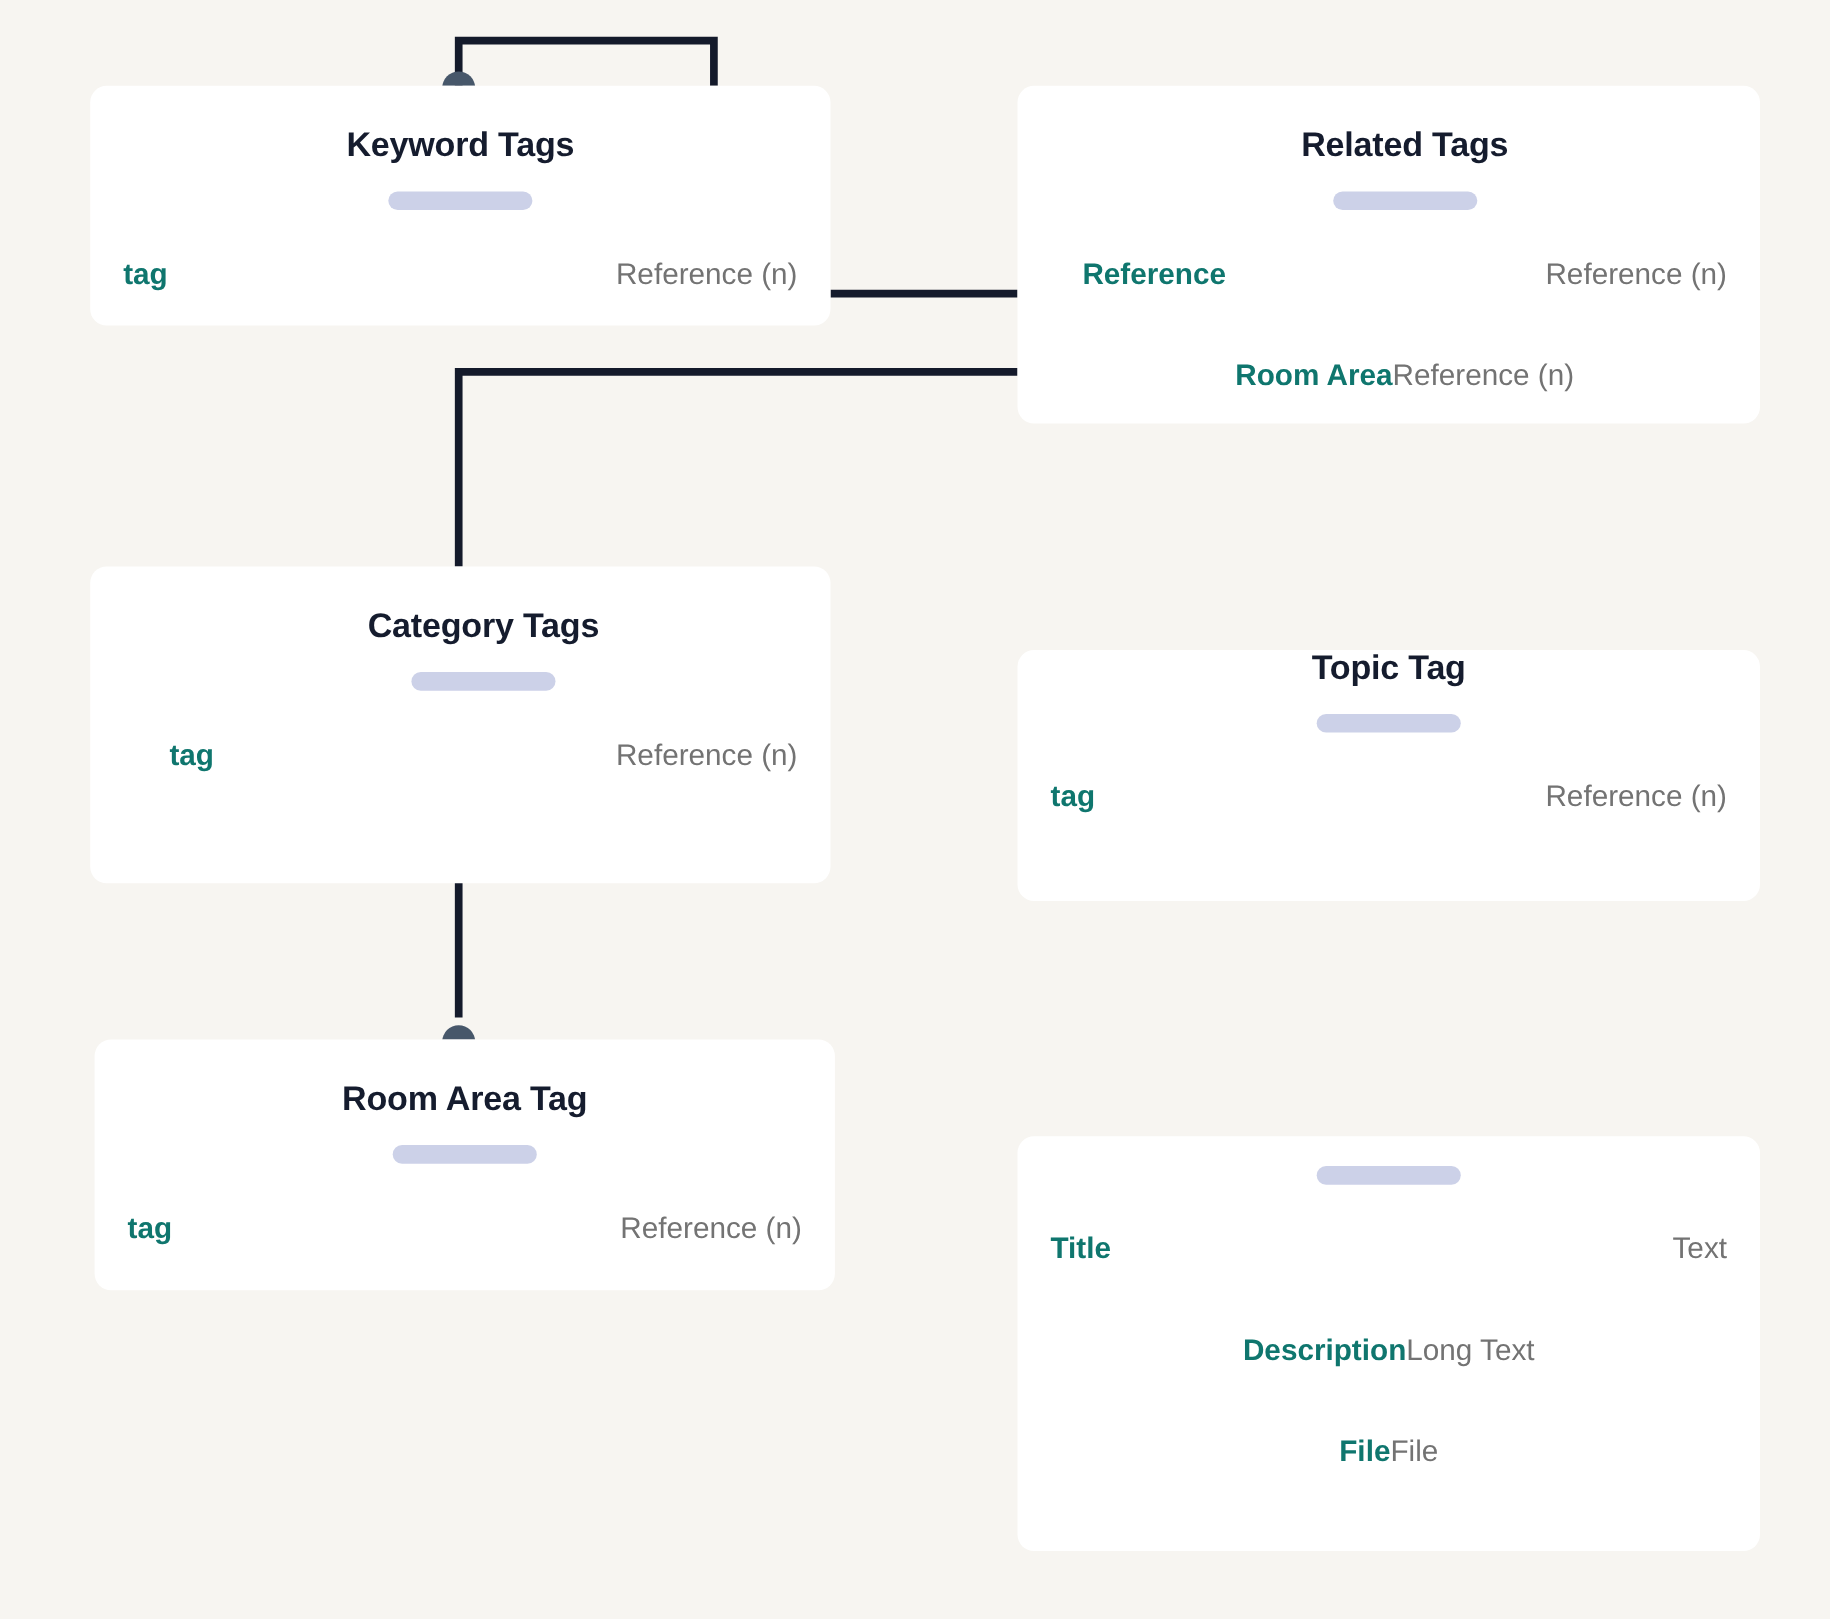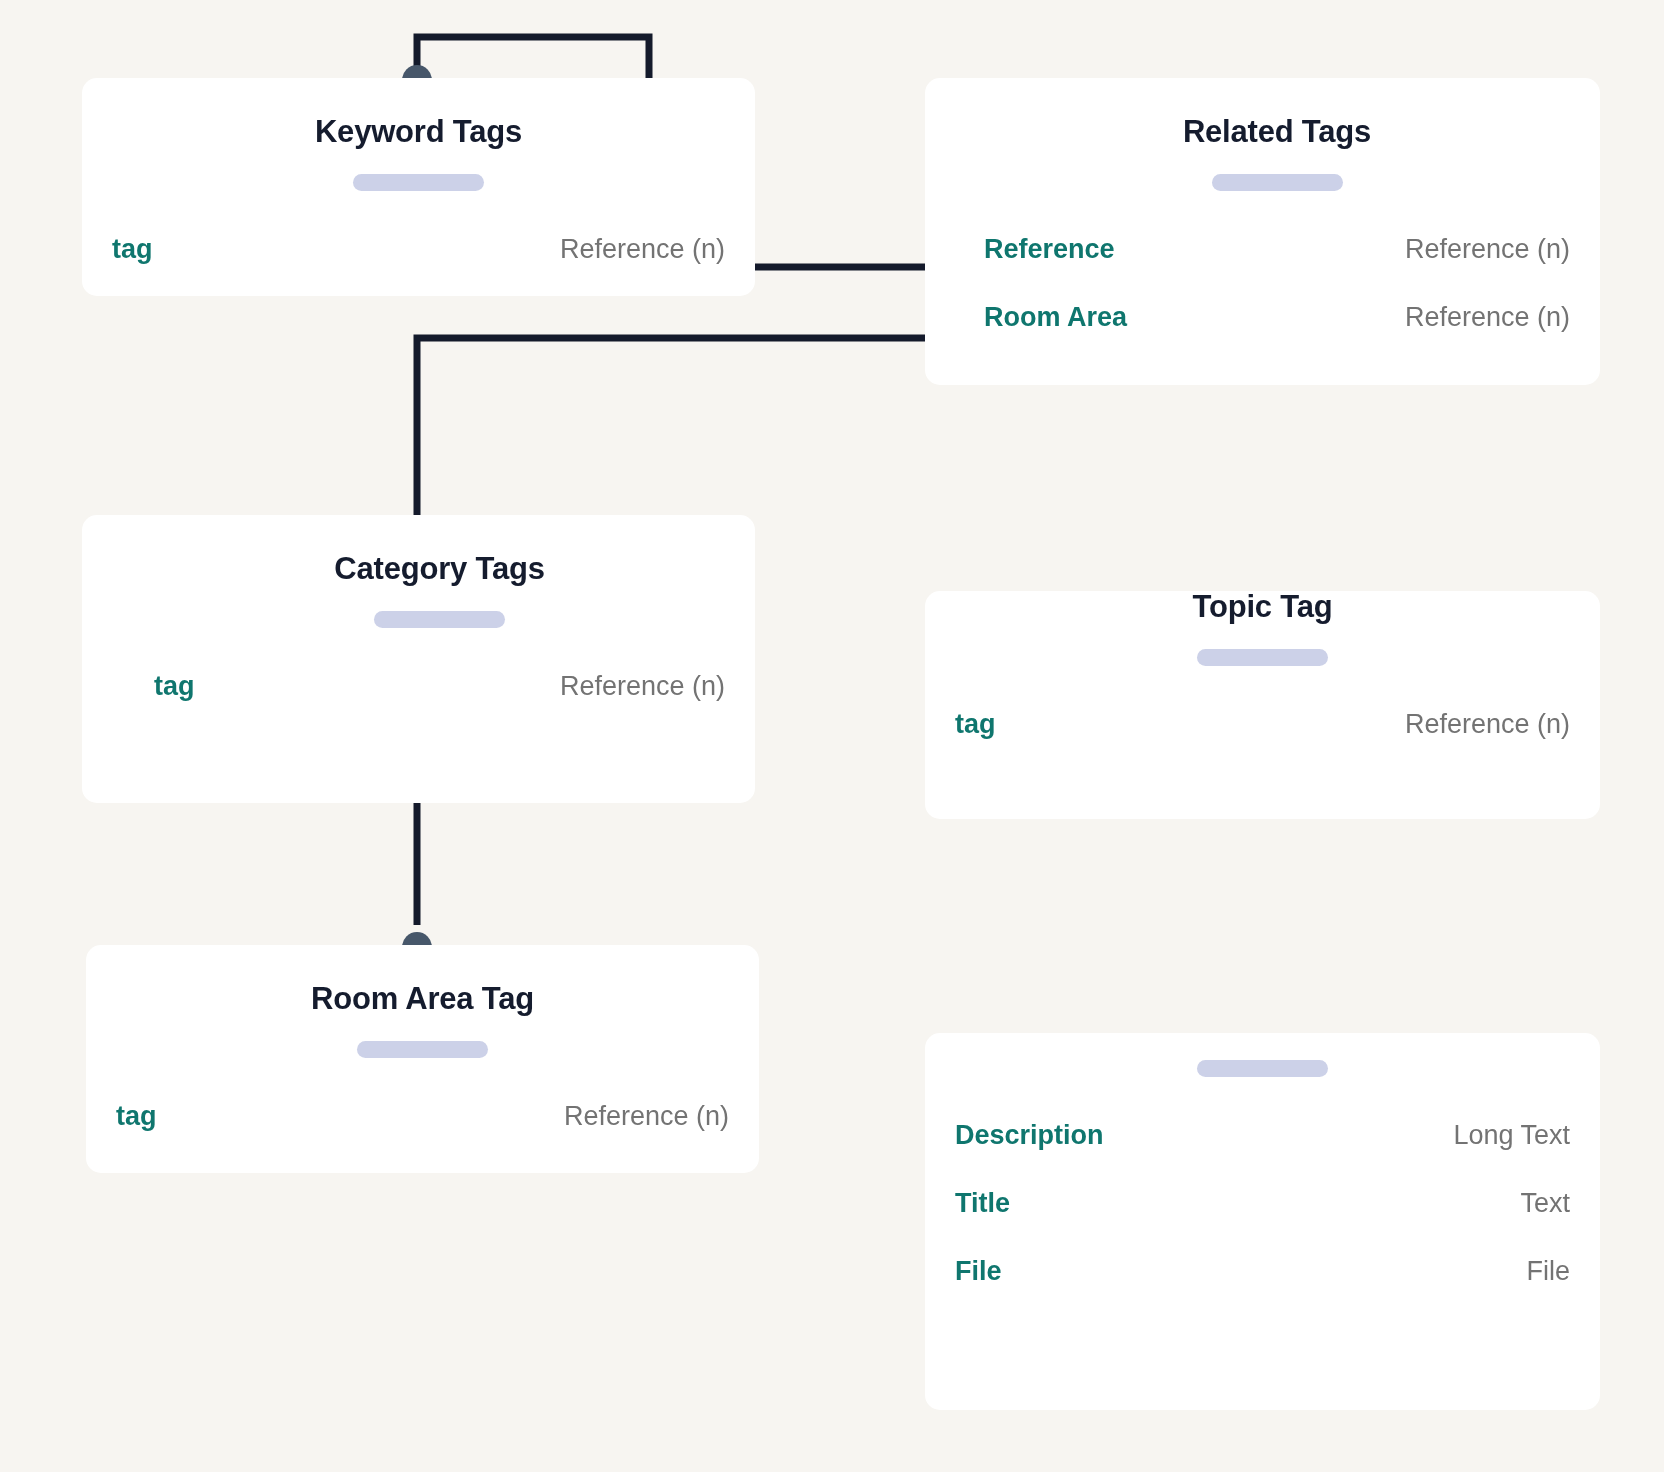--- a/index.html
+++ b/index.html
@@ -106,21 +106,21 @@
   #card-topic-tag .fields     { margin-top: 45px; padding: 0 30px; }
 
   #card-room-area-tag .card-title { margin-top: 38px; }
   #card-room-area-tag .card-pill  { margin-top: 27px; }
   #card-room-area-tag .fields     { margin-top: 45px; padding: 0 30px; }
 
   #card-asset .card-title { margin-top: 38px; }
   #card-asset .card-pill  { margin-top: 27px; }
   #card-asset .fields     { margin-top: 45px; padding: 0 30px; }
 
-  .fields .field-row + .field-row { margin-top: 41px; }
+  .fields .field-row + .field-row { margin-top: 65px; justify-content: center; }
 </style>
 </head>
 <body>
 
 <div id="canvas">
 
   <svg id="edges" viewBox="0 0 1664 1472" width="1664" height="1472" xmlns="http://www.w3.org/2000/svg">
 
     <path d="M 417 78 L 417 37 L 649 37 L 649 78" fill="none" stroke="#141a2b" stroke-width="7"></path>
 
@@ -196,27 +196,27 @@
         <span class="field-name">tag</span>
         <span class="field-type">Reference (n)</span>
       </li>
     </ul>
   </div>
 
   <div class="card" id="card-asset">
     <div class="card-pill"></div>
     <ul class="fields">
       <li class="field-row">
+        <span class="field-name">Title</span>
+        <span class="field-type">Text</span>
+      </li>
+      <li class="field-row">
         <span class="field-name">Description</span>
         <span class="field-type">Long Text</span>
       </li>
       <li class="field-row">
-        <span class="field-name">Title</span>
-        <span class="field-type">Text</span>
-      </li>
-      <li class="field-row">
         <span class="field-name">File</span>
         <span class="field-type">File</span>
       </li>
     </ul>
   </div>
 
 </div>
 
 </body></html>

